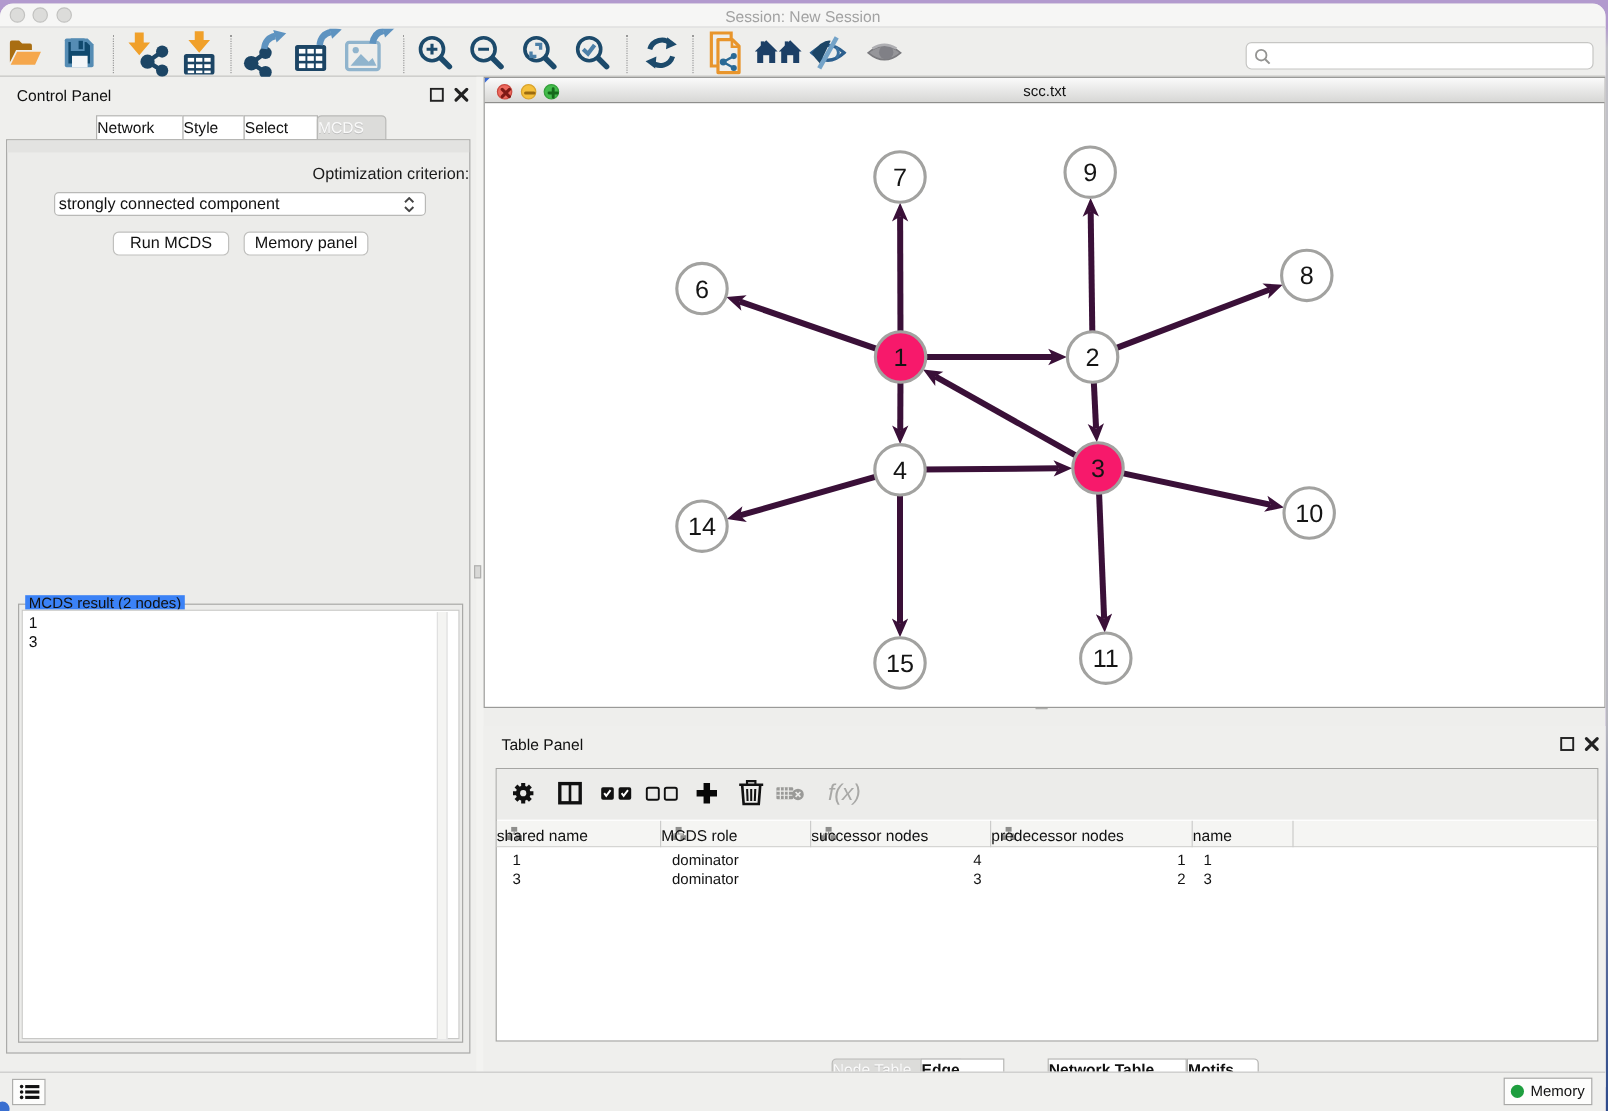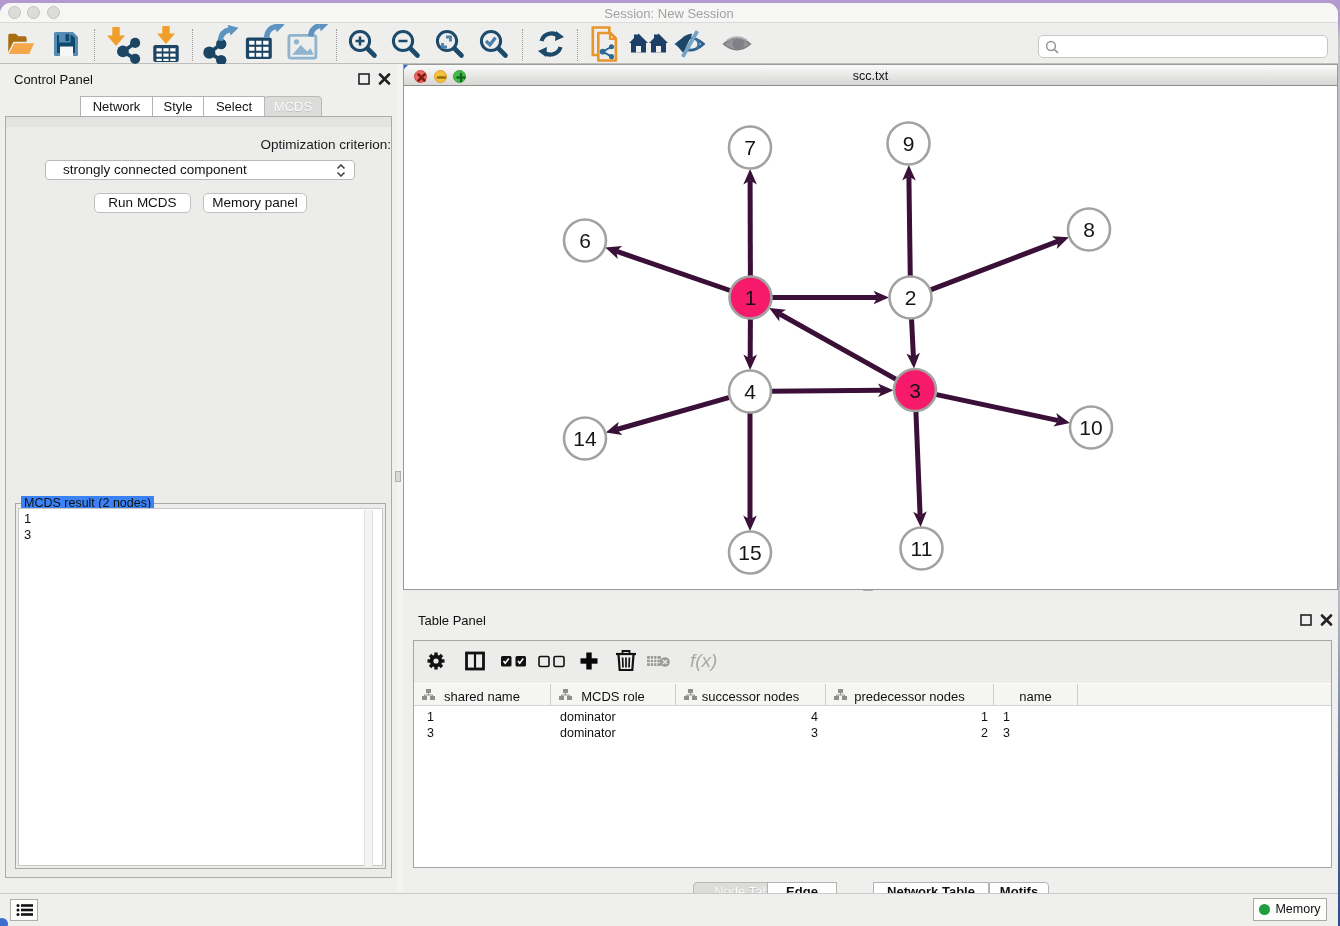--- a/index.html
+++ b/index.html
@@ -15,27 +15,27 @@
 #toolbar{position:absolute;left:0;top:21px;width:1338px;height:40px;background:#eeeeec;
  border-bottom:1px solid #bdbdbb;}
 .sep{position:absolute;top:5px;height:32px;width:0;border-left:1px dotted #999;}
 #search{position:absolute;left:1038px;top:11px;width:290px;height:23px;background:#fff;
  border:1px solid #c6c6c4;border-radius:5px;}
 
 #cpanel{position:absolute;left:0;top:61px;width:403px;height:829px;background:#efefed;}
 #cphead{position:absolute;left:14px;top:8px;font-size:13px;color:#111}
 .tabs{position:absolute;top:32px;height:21px;font-size:13px;}
 .tab{position:absolute;top:0;height:21px;background:#fff;border:1px solid #b3b3b1;
- text-align:center;line-height:20px;color:#111}
+ text-align:left;line-height:20px;color:#111}
 .tabsel{background:#dcdcda;color:#fafafa;text-shadow:0 1px 0 #c0c0c0;border:1px solid #b9b9b7;border-radius:4px 4px 0 0}
 #cpbody{position:absolute;left:5px;top:52px;width:387px;height:762px;background:#ececea;
  border:1px solid #ababa9;}
 #optlab{position:absolute;left:0;top:20px;width:100%;text-align:right;font-size:13.5px;color:#1a1a1a}
 #dropdown{position:absolute;left:39px;top:43px;width:310px;height:20px;background:#fff;
- border:1px solid #b9b9b7;border-radius:4px;font-size:13.5px;line-height:18px;padding-left:17px;color:#111}
+ border:1px solid #b9b9b7;border-radius:4px;font-size:13.5px;line-height:18px;padding-left:3px;color:#111}
 .btn{position:absolute;top:76px;height:20px;background:#fff;border:1px solid #c0c0be;
  border-radius:5px;font-size:13.5px;text-align:center;line-height:18px;color:#111}
 #fieldset{position:absolute;left:9px;top:386px;width:371px;height:366px;border:1px solid #a9a9a7;}
 #legend{position:absolute;left:5px;top:-8px;background:#3b82f6;padding:0 3px;font-size:12.5px;color:#111}
 #resultbox{position:absolute;left:2px;top:4px;width:365px;height:358px;background:#fff;border:1px solid #c8c8c6;}
 #vsb{position:absolute;right:9px;top:1px;width:9px;height:356px;background:#f4f4f2;border-left:1px solid #e0e0e0;border-right:1px solid #e0e0e0}
 
 #vsplit{position:absolute;left:397px;top:61px;width:6px;height:829px;background:#f3f3f1;}
 
 #gwin{position:absolute;left:403px;top:61px;width:935px;height:526px;border:1px solid #9a9a98;background:#fff;}
@@ -44,21 +44,21 @@
 #gtext{position:absolute;width:100%;text-align:center;top:3.5px;font-size:12.5px;color:#111}
 .gl{position:absolute;top:4.5px;width:13px;height:13px;border-radius:50%;}
 #gcorner{position:absolute;left:0;top:0;width:0;height:0;border-left:4px solid #3a6ad4;border-bottom:4px solid transparent;}
 
 #tpanel{position:absolute;left:403px;top:589px;width:937px;height:301px;background:#efefed;margin-top:13px;}
 #tphead{position:absolute;left:15px;top:8px;font-size:13px;color:#111}
 #tbox{position:absolute;left:10px;top:35px;width:919px;height:228px;border:1px solid #a5a5a3;background:#fff;}
 #ttools{position:absolute;left:0;top:0;width:917px;height:42px;background:#ececea;}
 #thead{position:absolute;left:0;top:43px;width:917px;height:22px;background:#f5f5f3;border-bottom:1px solid #d5d5d3;font-size:13px;color:#111}
 .hcell{position:absolute;top:0;height:22px;border-right:1px solid #cccccb;}
-.hlab{position:absolute;width:100%;text-align:center;top:4.5px}
+.hlab{position:absolute;width:100%;top:4.5px}
 .trow{position:absolute;left:0;width:917px;height:16px;font-size:12.5px;color:#111}
 .tcell{position:absolute;top:1px}
 
 #btabs{position:absolute;left:0;top:277px;width:937px;height:20px;font-size:13px;}
 #btabs .tab{height:19px;line-height:18px}
 
 #status{position:absolute;left:0;top:890px;width:1338px;height:33px;background:#efefed;border-top:1px solid #c9c9c7;}
 #memorybtn{position:absolute;right:11px;top:4px;width:74px;height:23px;background:#fdfdfc;
  border:1px solid #a9a9a7;font-size:12.5px;text-align:center;line-height:21px;color:#111}
 #listbtn{position:absolute;left:10px;top:5px;width:28px;height:22px;background:#fdfdfc;border:1px solid #aeaeac;}

